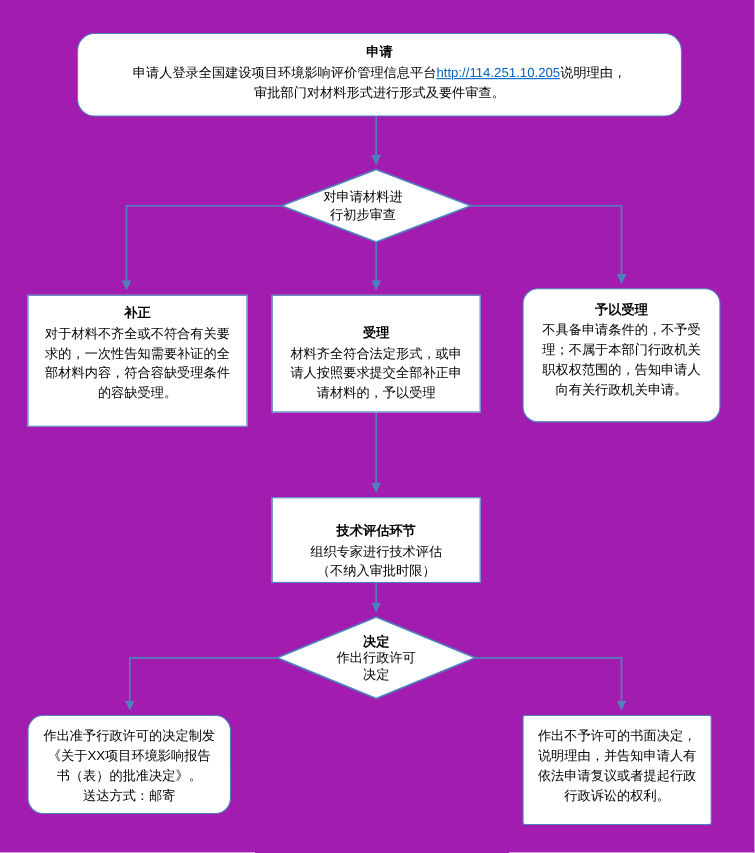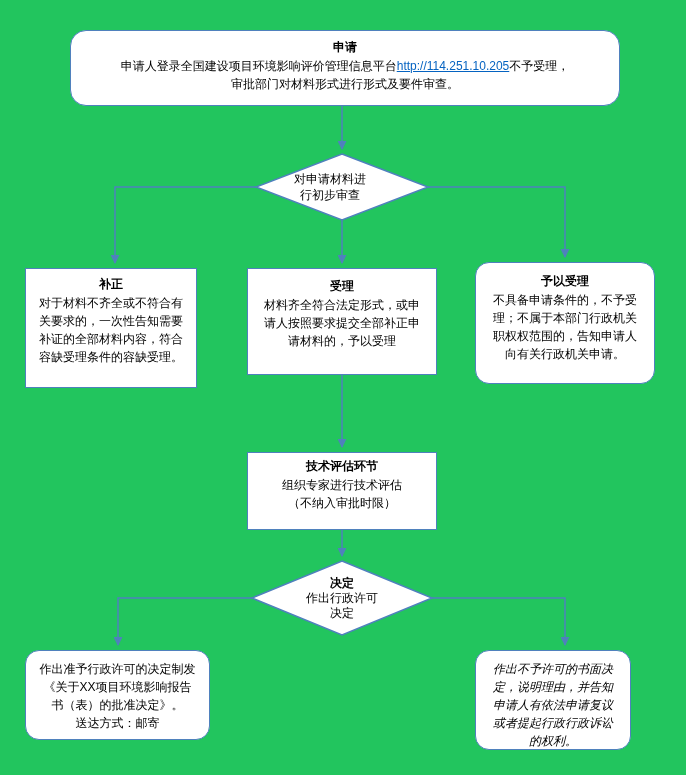--- a/index.html
+++ b/index.html
@@ -3,21 +3,21 @@
 <meta charset="utf-8">
 <style>
   * { margin: 0; padding: 0; box-sizing: border-box; }
   html, body { background: #ffffff; }
   body { font-family: "Liberation Sans", sans-serif; color: #000; }
 
   .canvas {
     position: relative;
     width: 686px;
     height: 775px;
-    background: #22c55e;
+    background: #a21caf;
     overflow: hidden;
   }
 
   .connector-layer {
     position: absolute;
     left: 0; top: 0;
     width: 686px; height: 775px;
   }
 
   .node {
@@ -77,59 +77,59 @@
     <path d="M432,598 L565,598 L565,645" fill="none" stroke="#4f81bd" stroke-width="1.5" marker-end="url(#arrowhead)"></path>
 
     <polygon points="342,154 428,187 342,220 256,187" fill="#ffffff" stroke="#4f81bd" stroke-width="1.5"></polygon>
 
     <polygon points="342,561 432,598 342,635 252,598" fill="#ffffff" stroke="#4f81bd" stroke-width="1.5"></polygon>
   </svg>
 
   <div class="node rounded" style="left:70px; top:30px; width:550px; height:76px; padding-top:7px;">
     <div class="title">申请</div>
     <div class="body">
-      <span>申请人登录</span><span class="u">全国建设项目环境影响评价管理信息平台</span><a class="link">http://114.251.10.205</a><span>不予受理，</span><br>
+      <span>申请人登录</span><span class="u">全国建设项目环境影响评价管理信息平台</span><a class="link">http://114.251.10.205</a><span>说明理由，</span><br>
       <span>审批部门对材料形式进行形式及要件审查。</span>
     </div>
   </div>
 
   <div class="diamond-label" style="left:244px; top:154px; width:172px; height:66px;">
     <div>对申请材料进</div>
     <div>行初步审查</div>
   </div>
 
-  <div class="node" style="left:25px; top:268px; width:172px; height:120px; padding:6px 12px;">
+  <div class="node" style="left:25px; top:268px; width:200px; height:120px; padding:6px 12px;">
     <div class="title">补正</div>
     <div class="body">对于材料不齐全或不符合有关要求的，一次性告知需要补证的全部材料内容，符合容缺受理条件的容缺受理。</div>
   </div>
 
-  <div class="node" style="left:247px; top:268px; width:190px; height:107px; padding:8px 14px;">
+  <div class="node" style="left:247px; top:268px; width:190px; height:107px; padding:24px 14px;">
     <div class="title">受理</div>
     <div class="body">材料齐全符合法定形式，或申请人按照要求提交全部补正申请材料的，予以受理</div>
   </div>
 
   <div class="node rounded" style="left:475px; top:262px; width:180px; height:122px; padding:9px 12px; border-radius:14px;">
     <div class="title">予以受理</div>
     <div class="body">不具备申请条件的，不予受理；不属于本部门行政机关职权权范围的，告知申请人向有关行政机关申请。</div>
   </div>
 
-  <div class="node" style="left:247px; top:452px; width:190px; height:78px; padding-top:4px;">
+  <div class="node" style="left:247px; top:452px; width:190px; height:78px; padding-top:20px;">
     <div class="title">技术评估环节</div>
     <div class="body">组织专家进行技术评估</div>
     <div class="body">（不纳入审批时限）</div>
   </div>
 
   <div class="diamond-label" style="left:252px; top:561px; width:180px; height:74px; line-height:15px;">
     <div class="title">决定</div>
     <div>作出行政许可</div>
     <div>决定</div>
   </div>
 
   <div class="node rounded" style="left:25px; top:650px; width:185px; height:90px; padding:9px 12px; border-radius:14px;">
     <div class="body">作出准予行政许可的决定制发《关于XX项目环境影响报告书（表）的批准决定》。</div>
     <div class="body">送达方式：邮寄</div>
   </div>
 
-  <div class="node rounded" style="left:475px; top:650px; width:156px; height:100px; padding:9px 12px; border-radius:14px;font-style:italic;">
+  <div class="node rounded" style="left:475px; top:650px; width:172px; height:100px; padding:9px 12px; border-radius:2px;">
     <div class="body">作出不予许可的书面决定，说明理由，并告知申请人有依法申请复议或者提起行政行政诉讼的权利。</div>
   </div>
 
 </div>
 
 </body></html>

